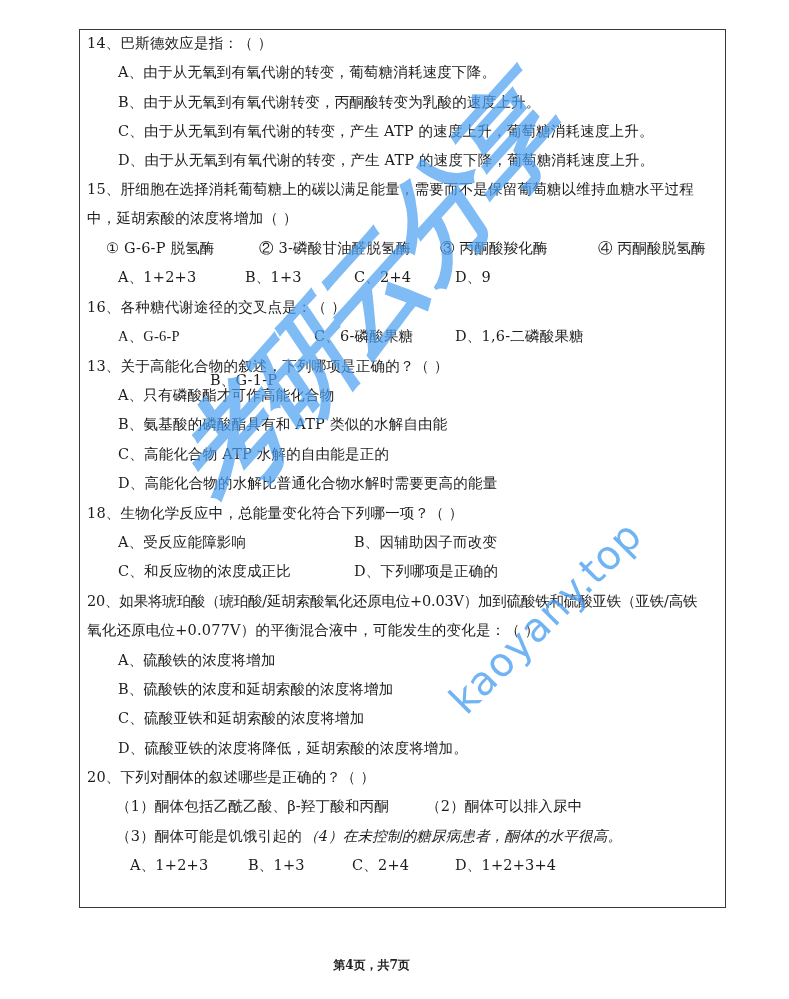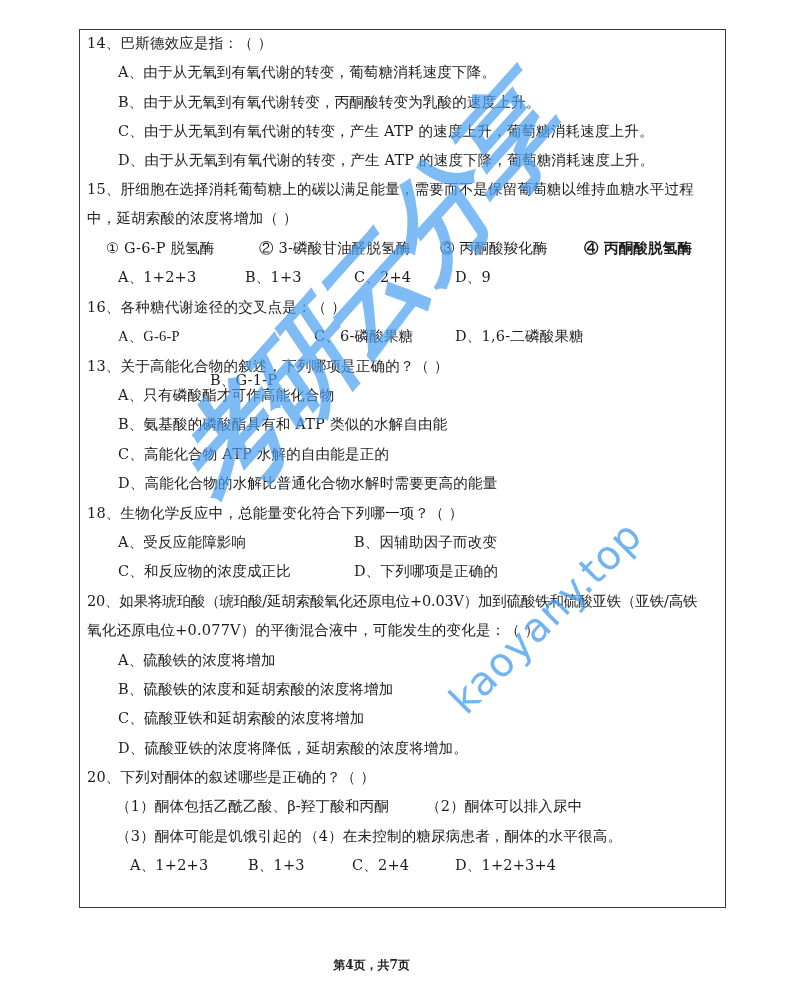--- a/index.html
+++ b/index.html
@@ -38,21 +38,21 @@
 <div class="line opt" style="top:93px;">B、由于从无氧到有氧代谢转变，丙酮酸转变为乳酸的速度上升。</div>
 <div class="line opt" style="top:122px;">C、由于从无氧到有氧代谢的转变，产生 ATP 的速度上升，葡萄糖消耗速度上升。</div>
 <div class="line opt" style="top:151px;">D、由于从无氧到有氧代谢的转变，产生 ATP 的速度下降，葡萄糖消耗速度上升。</div>
 
 <div class="line q" style="top:180px;">15、肝细胞在选择消耗葡萄糖上的碳以满足能量，需要而不是保留葡萄糖以维持血糖水平过程</div>
 <div class="line q" style="top:209px;">中，延胡索酸的浓度将增加（    ）</div>
 <div class="line" style="top:239px; left:106px; width:620px;">
   <span class="cell" style="left:0;">① G-6-P 脱氢酶</span>
   <span class="cell" style="left:153px;">② 3-磷酸甘油醛脱氢酶</span>
   <span class="cell" style="left:334px;">③ 丙酮酸羧化酶</span>
-  <span class="cell" style="left:478px;font-weight:bold;">④ 丙酮酸脱氢酶</span>
+  <span class="cell" style="left:492px;">④ 丙酮酸脱氢酶</span>
 </div>
 <div class="line opt" style="top:268px; width:600px;">
   <span class="cell" style="left:0;">A、1+2+3</span>
   <span class="cell" style="left:127px;">B、1+3</span>
   <span class="cell" style="left:236px;">C、2+4</span>
   <span class="cell" style="left:337px;">D、9</span>
 </div>
 
 <div class="line q" style="top:298px;">16、各种糖代谢途径的交叉点是：（    ）</div>
 <div class="line opt" style="top:327px; width:600px;">
@@ -85,21 +85,21 @@
 <div class="line opt" style="top:709px;">C、硫酸亚铁和延胡索酸的浓度将增加</div>
 <div class="line opt" style="top:739px;">D、硫酸亚铁的浓度将降低，延胡索酸的浓度将增加。</div>
 
 <div class="line q" style="top:768px;">20、下列对酮体的叙述哪些是正确的？（    ）</div>
 <div class="line" style="top:797px; left:116px; width:600px;">
   <span class="cell" style="left:0;">（1）酮体包括乙酰乙酸、β-羟丁酸和丙酮</span>
   <span class="cell" style="left:310px;">（2）酮体可以排入尿中</span>
 </div>
 <div class="line" style="top:827px; left:116px; width:600px;">
   <span class="cell" style="left:0;">（3）酮体可能是饥饿引起的</span>
-  <span class="cell" style="left:188px;">（4）在未控制的糖尿病患者，酮体的水平很高。</span>
+  <span class="cell" style="left:188px;font-style:italic;">（4）在未控制的糖尿病患者，酮体的水平很高。</span>
 </div>
 <div class="line" style="top:856px; left:130px; width:600px;">
   <span class="cell" style="left:0;">A、1+2+3</span>
   <span class="cell" style="left:118px;">B、1+3</span>
   <span class="cell" style="left:222px;">C、2+4</span>
   <span class="cell" style="left:325px;">D、1+2+3+4</span>
 </div>
 
 <div class="wm wm-cn">考研云分享</div>
 <div class="wm wm-url">kaoyany.top</div>

